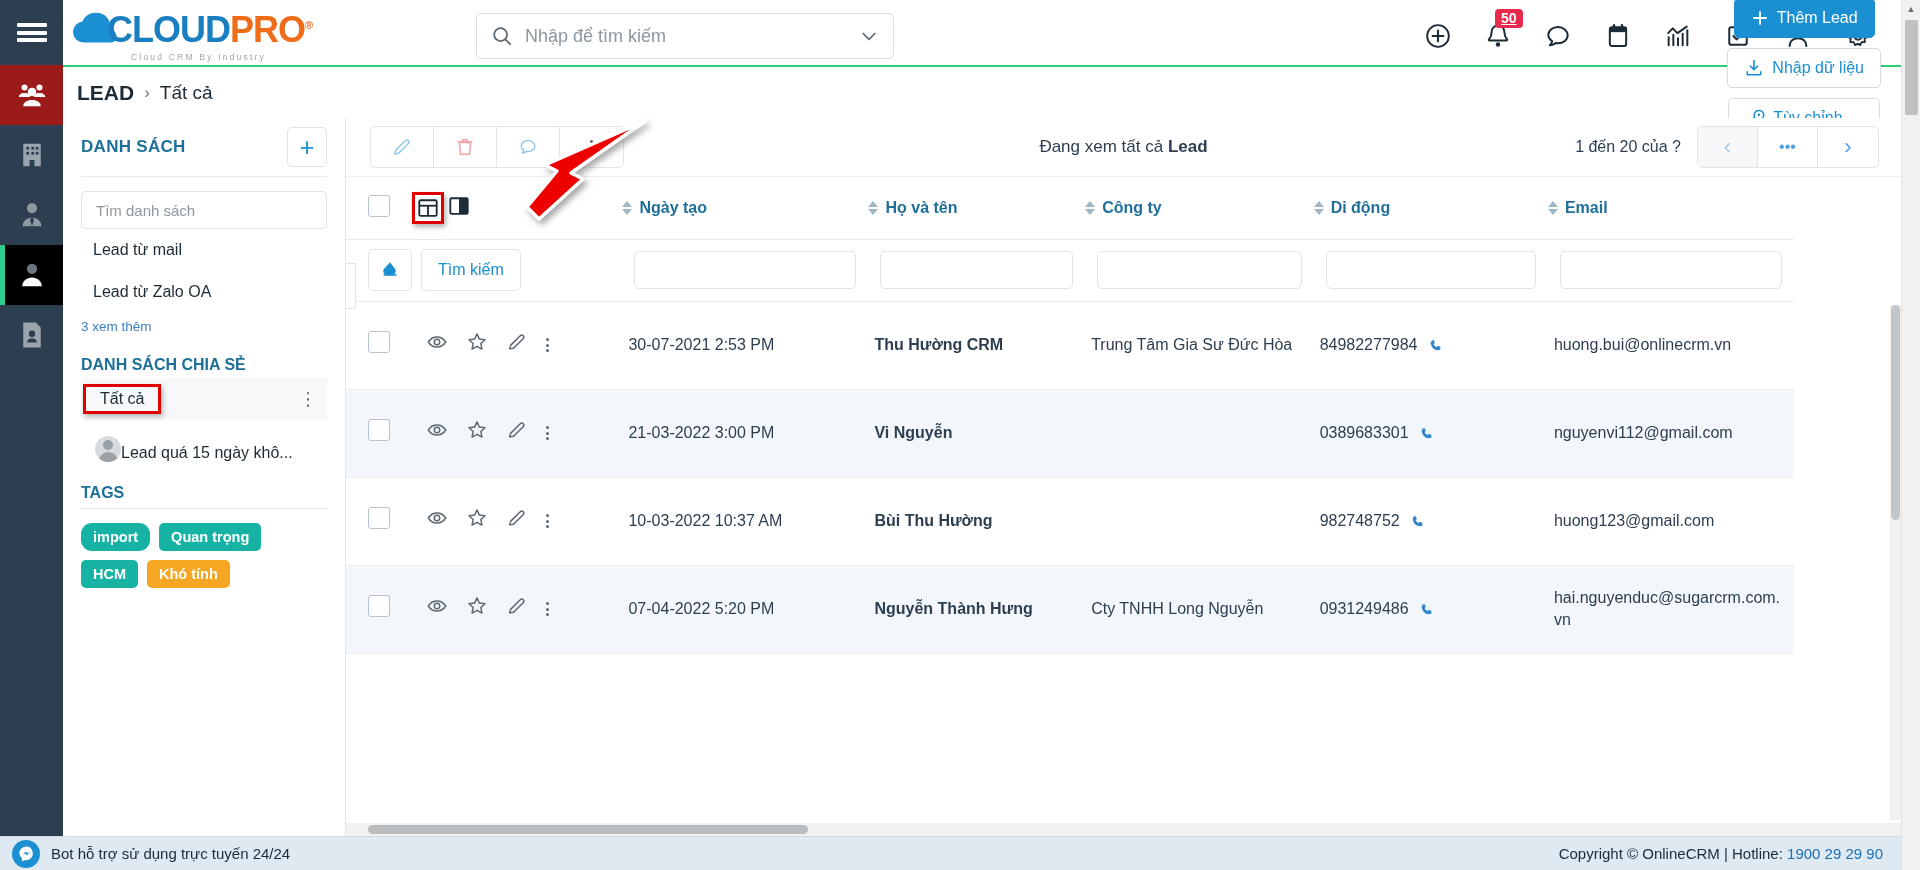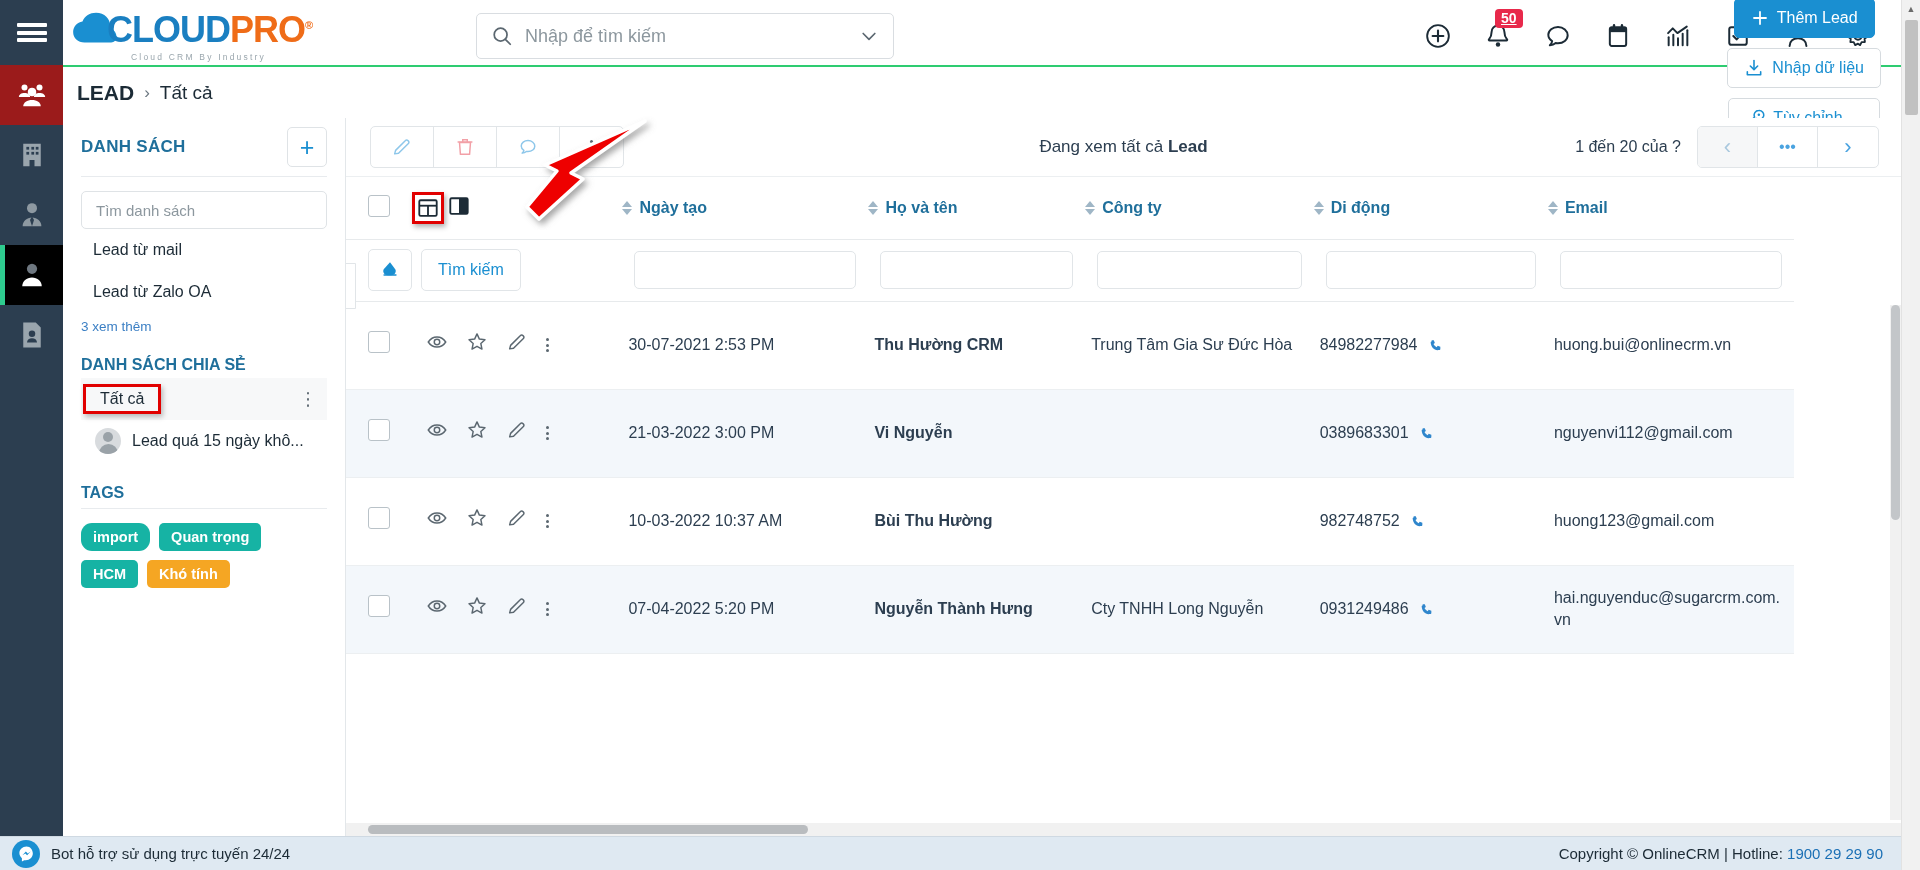--- a/index.html
+++ b/index.html
@@ -61,21 +61,21 @@
   .lp-search { margin-top:14px; height:38px; border:1px solid #dfe3e6; border-radius:5px; display:flex; align-items:center; padding:0 14px;}
   .lp-search input { border:none; outline:none; width:100%; font-size:15px; color:#6b7780; font-family:"Liberation Sans", sans-serif;}
   .lp-search input::placeholder { color:#8c979e;}
   .lp-item { height:42px; display:flex; align-items:center; font-size:16px; color:#1c2b36; padding-left:12px; cursor:pointer;}
   .lp-more { font-size:13.5px; color:#3b7fc4; padding-left:0; margin-top:6px; cursor:pointer;}
   .lp-section { font-size:16px; font-weight:bold; color:#1f6f9b; margin-top:22px; margin-bottom:4px;}
   .lp-row-sel { position:relative; height:42px; display:flex; align-items:center; background:#f7f8f9; }
   .lp-sel-box { border:3px solid #e10000; padding:3px 14px; font-size:16px; color:#1c2b36; background:#f7f8f9;
                 box-shadow:2px 3px 5px rgba(0,0,0,.25); margin-left:2px;}
   .lp-row-dots { margin-left:auto; color:#5b6770; font-size:18px; letter-spacing:0; padding-right:10px; cursor:pointer;}
-  .lp-avatar-row { height:42px; display:flex; align-items:center; gap:11px; padding-left:14px; font-size:16px; color:#1c2b36; cursor:pointer;}
+  .lp-avatar-row { height:42px; display:flex; align-items:flex-end; padding-left:14px; font-size:16px; color:#1c2b36; cursor:pointer;}
   .avatar-circ { width:26px; height:26px; border-radius:50%; background:#d8dbde; position:relative; overflow:hidden; flex:none;}
   .avatar-circ:before { content:""; position:absolute; width:10px; height:10px; border-radius:50%; background:#9aa2a8; left:8px; top:4px;}
   .avatar-circ:after { content:""; position:absolute; width:19px; height:11px; border-radius:10px 10px 0 0; background:#9aa2a8; left:3.5px; top:16px;}
   .tags-wrap { display:flex; flex-wrap:wrap; gap:9px; margin-top:14px; }
   .tag { border-radius:5px; color:#fff; font-size:14.5px; font-weight:bold; padding:6px 12px; cursor:pointer;}
 
   
   .main { position:absolute; left:346px; top:118px; right:19px; bottom:34px; background:#fff;}
   .main-toolbar { height:58px; display:flex; align-items:center; padding-left:24px; position:relative;}
   .tb-group { display:flex; border:1px solid #e1e5e8; border-radius:5px; overflow:hidden; height:42px;}

